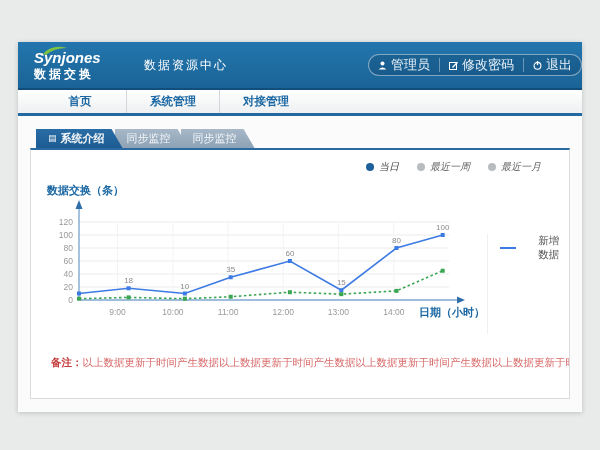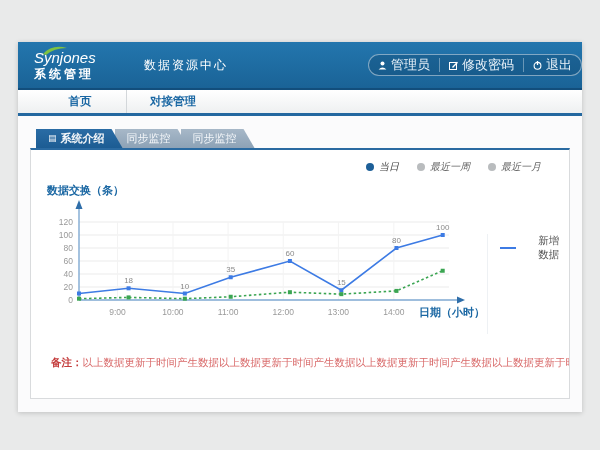--- a/index.html
+++ b/index.html
@@ -12,21 +12,21 @@
   .page{
     position:absolute;left:18px;top:42px;width:564px;height:370px;
     background:#fbfbfc;box-shadow:0 1px 5px rgba(0,0,0,.18);
   }
   
   .header{
     height:46px;background:linear-gradient(#2376ae,#1a6397);
     border-bottom:2px solid #124e7c;display:flex;align-items:center;position:relative;
   }
   .logo{margin-left:16px;line-height:1;position:relative;width:96px;}
-  .logo-en{color:#fff;font-weight:normal;font-size:15px;font-style:italic;letter-spacing:0;position:relative;}
+  .logo-en{color:#fff;font-weight:bold;font-size:15px;font-style:italic;letter-spacing:0;position:relative;}
   .logo-swoosh{position:absolute;left:8px;top:-4px;}
   .logo-cn{color:#fff;font-weight:bold;font-size:12px;letter-spacing:3px;margin-top:3px;}
   .app-title{color:#fff;font-size:12px;letter-spacing:2px;margin-left:14px;}
   .user-pill{
     position:absolute;right:0;top:12px;height:20px;display:flex;align-items:center;
     border:1px solid rgba(255,255,255,.45);border-radius:11px;background:rgba(10,55,90,.25);
     font-size:13px;color:#e8f1f8;
   }
   .user-sec{display:flex;align-items:center;gap:4px;padding:0 9px;height:14px;cursor:pointer;}
   .user-sec + .user-sec{border-left:1px solid rgba(255,255,255,.35);}
@@ -84,21 +84,21 @@
 <body>
 
 <div class="page">
 
   <div class="header">
     <div class="logo">
       <div class="logo-en">Synjones</div>
       <svg class="logo-swoosh" width="26" height="10" viewBox="0 0 26 10">
         <path d="M1 8 Q 10 -2 25 2 Q 12 2 4 9 Z" fill="#7dc243"></path>
       </svg>
-      <div class="logo-cn">系统管理</div>
+      <div class="logo-cn">数据交换</div>
     </div>
     <div class="app-title">数据资源中心</div>
 
     <div class="user-pill">
       <div class="user-sec">
         <svg width="9" height="9" viewBox="0 0 9 9">
           <circle cx="4.5" cy="2.6" r="2" fill="#fff"></circle>
           <path d="M0.6 8.6 Q 4.5 4.4 8.4 8.6 Z" fill="#fff"></path>
         </svg>
         <span>管理员</span>
@@ -116,20 +116,23 @@
           <line x1="4.5" y1="0" x2="4.5" y2="4" stroke="#fff" stroke-width="1.3"></line>
         </svg>
         <span>退出</span>
       </div>
     </div>
   </div>
 
   <div class="nav">
     <div class="nav-item">
         <span>首页</span>
+      </div>
+    <div class="nav-item">
+        <span>系统管理</span>
       </div>
     <div class="nav-item">
         <span>对接管理</span>
       </div>
   </div>
 
   <div class="content">
     <div class="tabs-row">
       <div class="tab active">
         <span class="tab-icon">▤</span>

